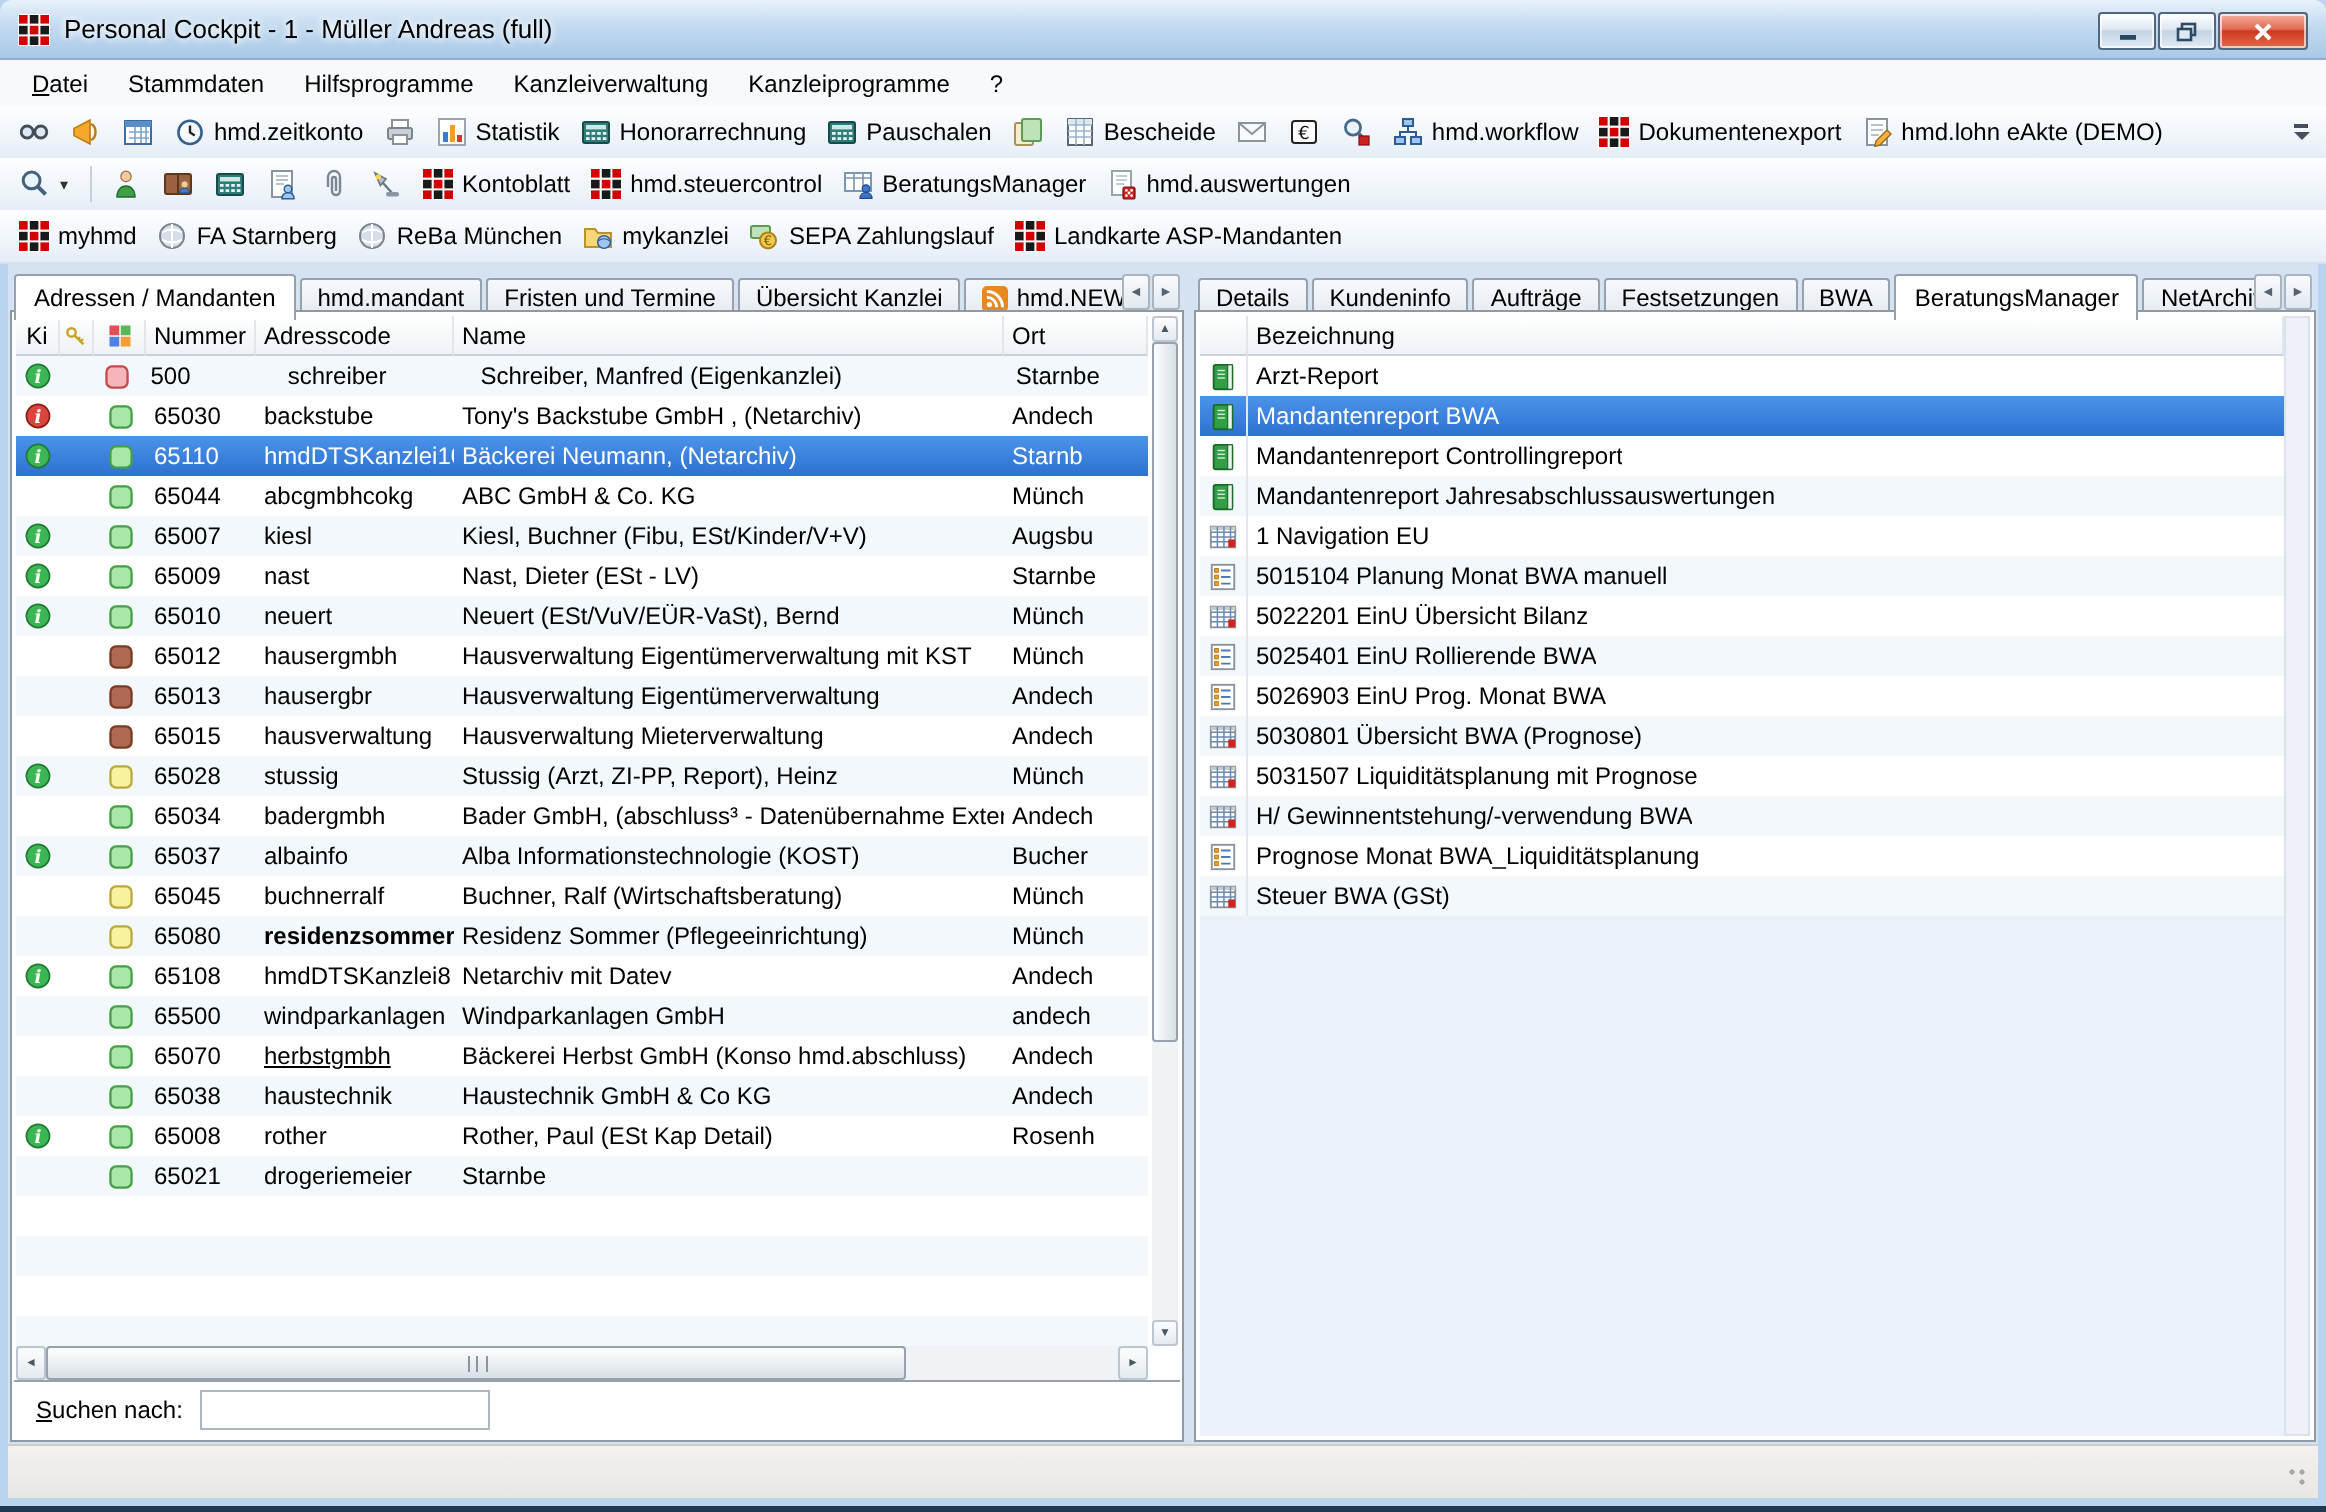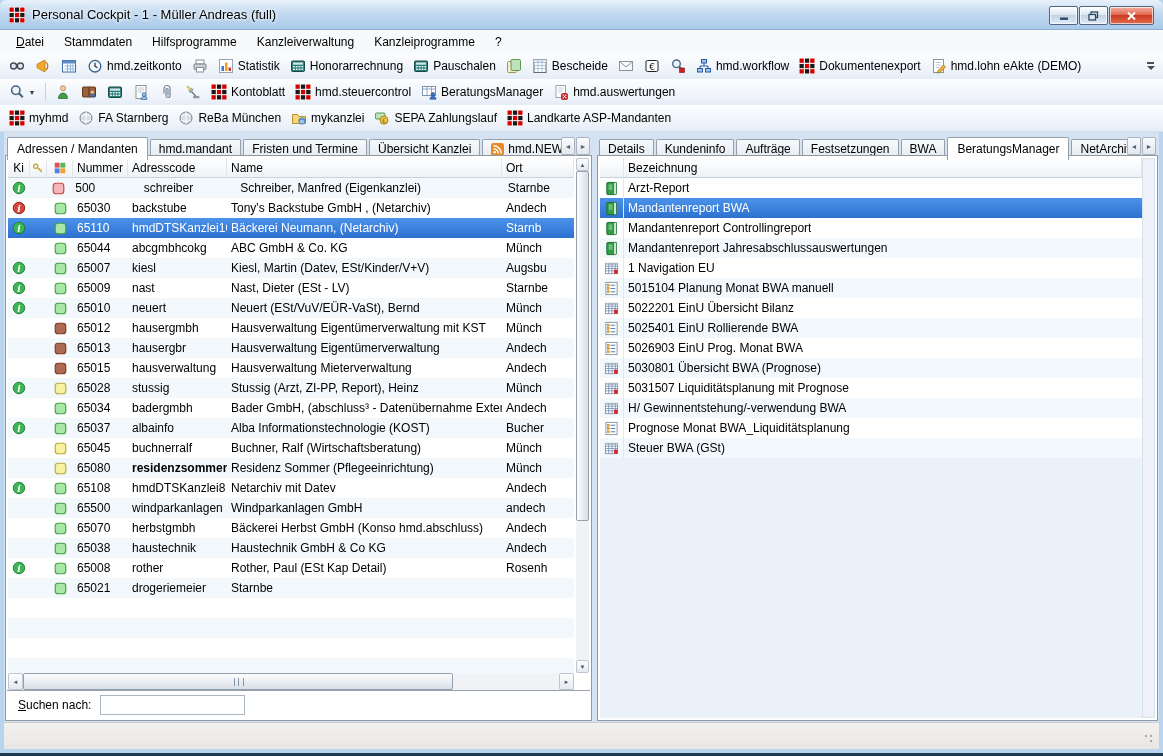--- a/index.html
+++ b/index.html
@@ -700,21 +700,21 @@
               <div class="cell center" style="width: 17px;"></div>
               <div class="cell center" style="width: 26px;">
                 <span class="ic" style="height: 13px; width: 13px;">
                   <svg viewBox="0 0 16 16">
                     <rect x="1.5" y="1.5" width="13" height="13" rx="3.5" fill="#a9e7a9" stroke="#44a044" stroke-width="1.4"></rect>
                   </svg>
                 </span>
               </div>
               <div class="cell" style="width: 55px;">65007</div>
               <div class="cell" style="width: 99px;">kiesl</div>
-              <div class="cell" style="width: 275px;">Kiesl, Martin (Datev, ESt/Kinder/V+V)</div>
+              <div class="cell" style="width: 275px;">Kiesl, Buchner (Fibu, ESt/Kinder/V+V)</div>
               <div class="cell" style="width: 72px;">Augsbu</div>
             </div>
             <div class="lt-row">
               <div class="cell center" style="width: 22px;">
                 <span class="ic" style="height: 14px; width: 14px;">
                   <svg viewBox="0 0 16 16">
                     <circle cx="8" cy="8" r="6.6" fill="#3cb554" stroke="#1e7a30" stroke-width="1"></circle>
                     <text x="8" y="12" text-anchor="middle" font-size="10.5" font-family="DejaVu Serif, serif" font-style="italic" font-weight="bold" fill="#fff">i</text>
                   </svg>
                 </span>
@@ -929,21 +929,21 @@
               <div class="cell center" style="width: 22px;"></div>
               <div class="cell center" style="width: 17px;"></div>
               <div class="cell center" style="width: 26px;">
                 <span class="ic" style="height: 13px; width: 13px;">
                   <svg viewBox="0 0 16 16">
                     <rect x="1.5" y="1.5" width="13" height="13" rx="3.5" fill="#a9e7a9" stroke="#44a044" stroke-width="1.4"></rect>
                   </svg>
                 </span>
               </div>
               <div class="cell" style="width: 55px; text-align: right;">65070</div>
-              <div class="cell" style="width: 99px;">herbstgmbh</div>
+              <div class="cell" style="width: 99px; text-decoration: underline;">herbstgmbh</div>
               <div class="cell" style="width: 275px;">Bäckerei Herbst GmbH (Konso hmd.abschluss)</div>
               <div class="cell" style="width: 72px;">Andech</div>
             </div>
             <div class="lt-row">
               <div class="cell center" style="width: 22px;"></div>
               <div class="cell center" style="width: 17px;"></div>
               <div class="cell center" style="width: 26px;">
                 <span class="ic" style="height: 13px; width: 13px;">
                   <svg viewBox="0 0 16 16">
                     <rect x="1.5" y="1.5" width="13" height="13" rx="3.5" fill="#a9e7a9" stroke="#44a044" stroke-width="1.4"></rect>

